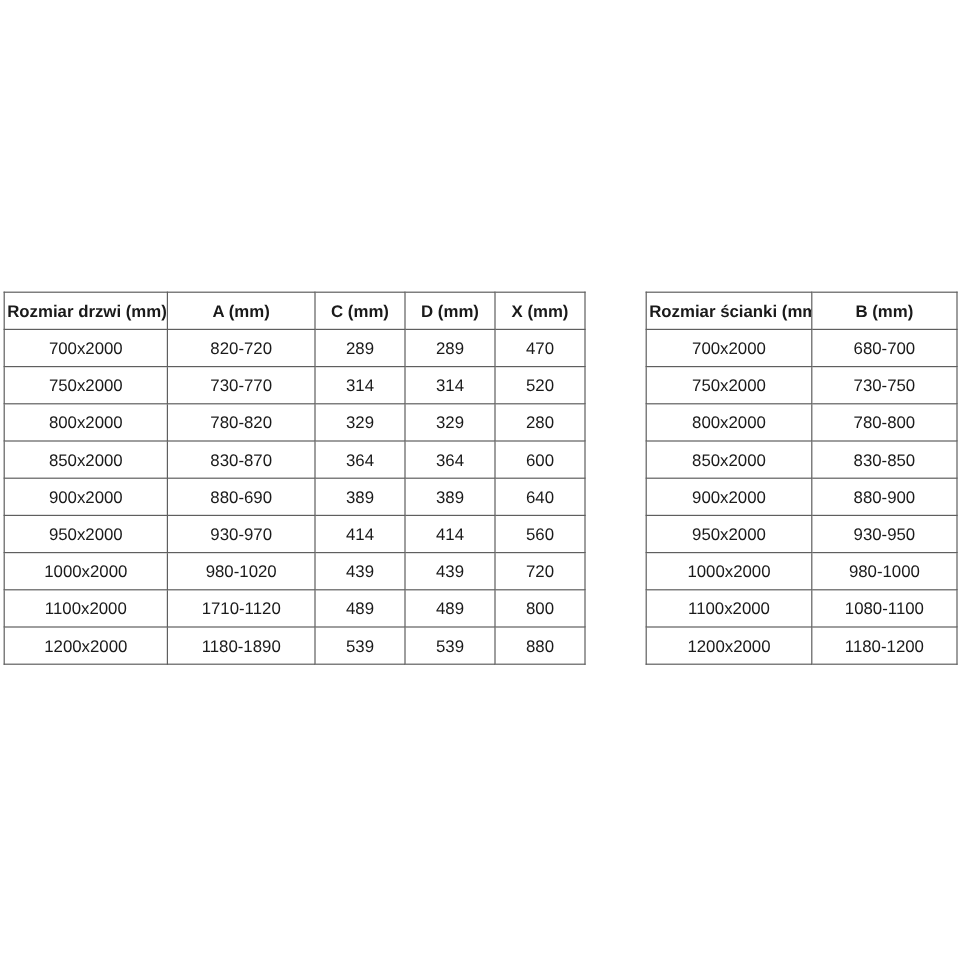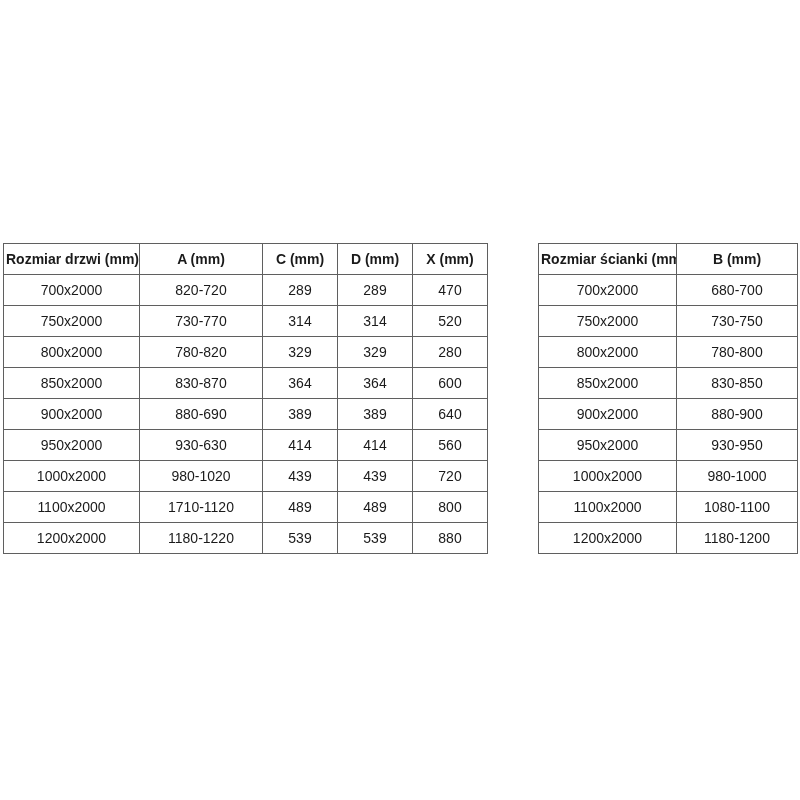--- a/index.html
+++ b/index.html
@@ -104,42 +104,42 @@
         </tr>
         <tr>
           <td>900x2000</td>
           <td>880-690</td>
           <td>389</td>
           <td>389</td>
           <td>640</td>
         </tr>
         <tr>
           <td>950x2000</td>
-          <td>930-630</td>
+          <td>930-970</td>
           <td>414</td>
           <td>414</td>
           <td>560</td>
         </tr>
         <tr>
           <td>1000x2000</td>
           <td>980-1020</td>
           <td>439</td>
           <td>439</td>
           <td>720</td>
         </tr>
         <tr>
           <td>1100x2000</td>
           <td>1710-1120</td>
           <td>489</td>
           <td>489</td>
           <td>800</td>
         </tr>
         <tr>
           <td>1200x2000</td>
-          <td>1180-1220</td>
+          <td>1180-1890</td>
           <td>539</td>
           <td>539</td>
           <td>880</td>
         </tr>
       </tbody>
     </table>
 
   <table class="spec" id="table-walls">
     <colgroup>
       <col style="width:138px">

